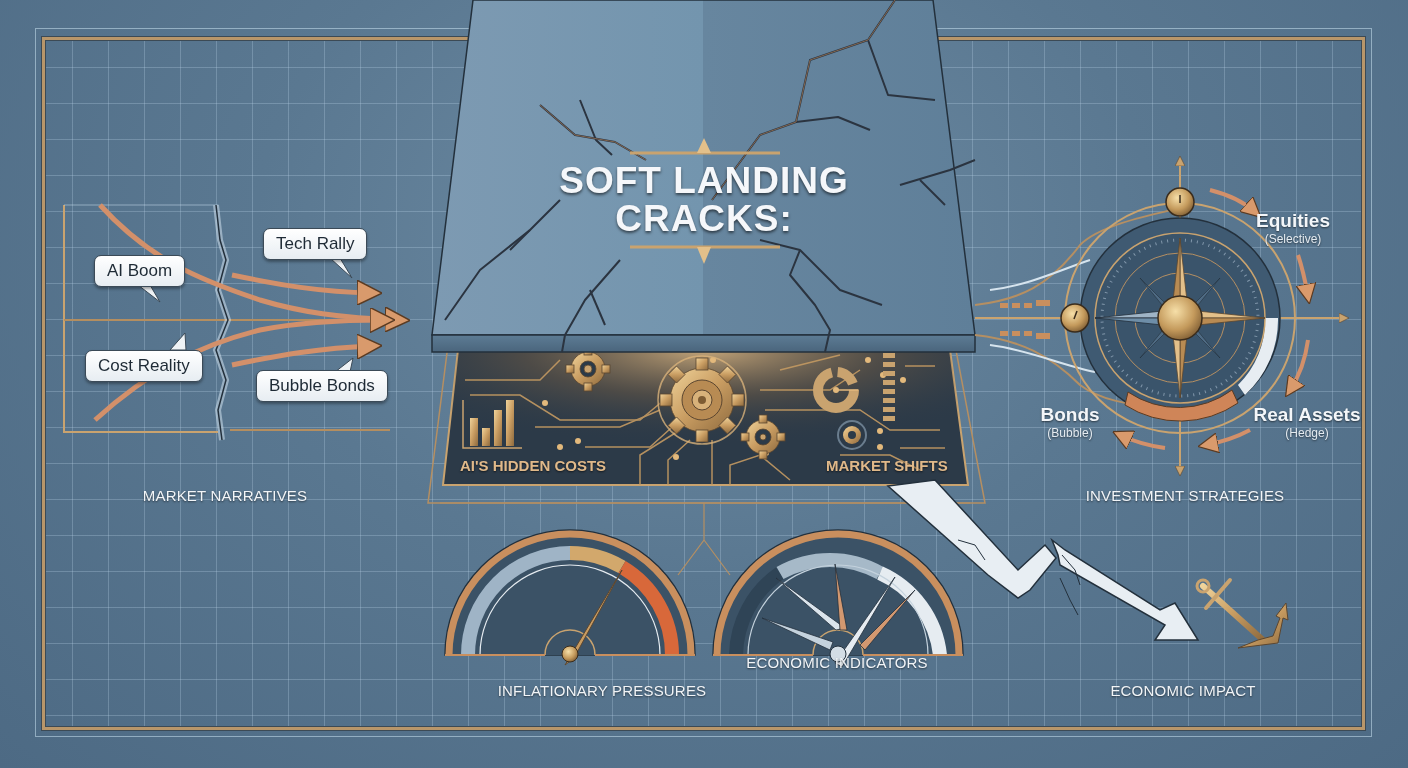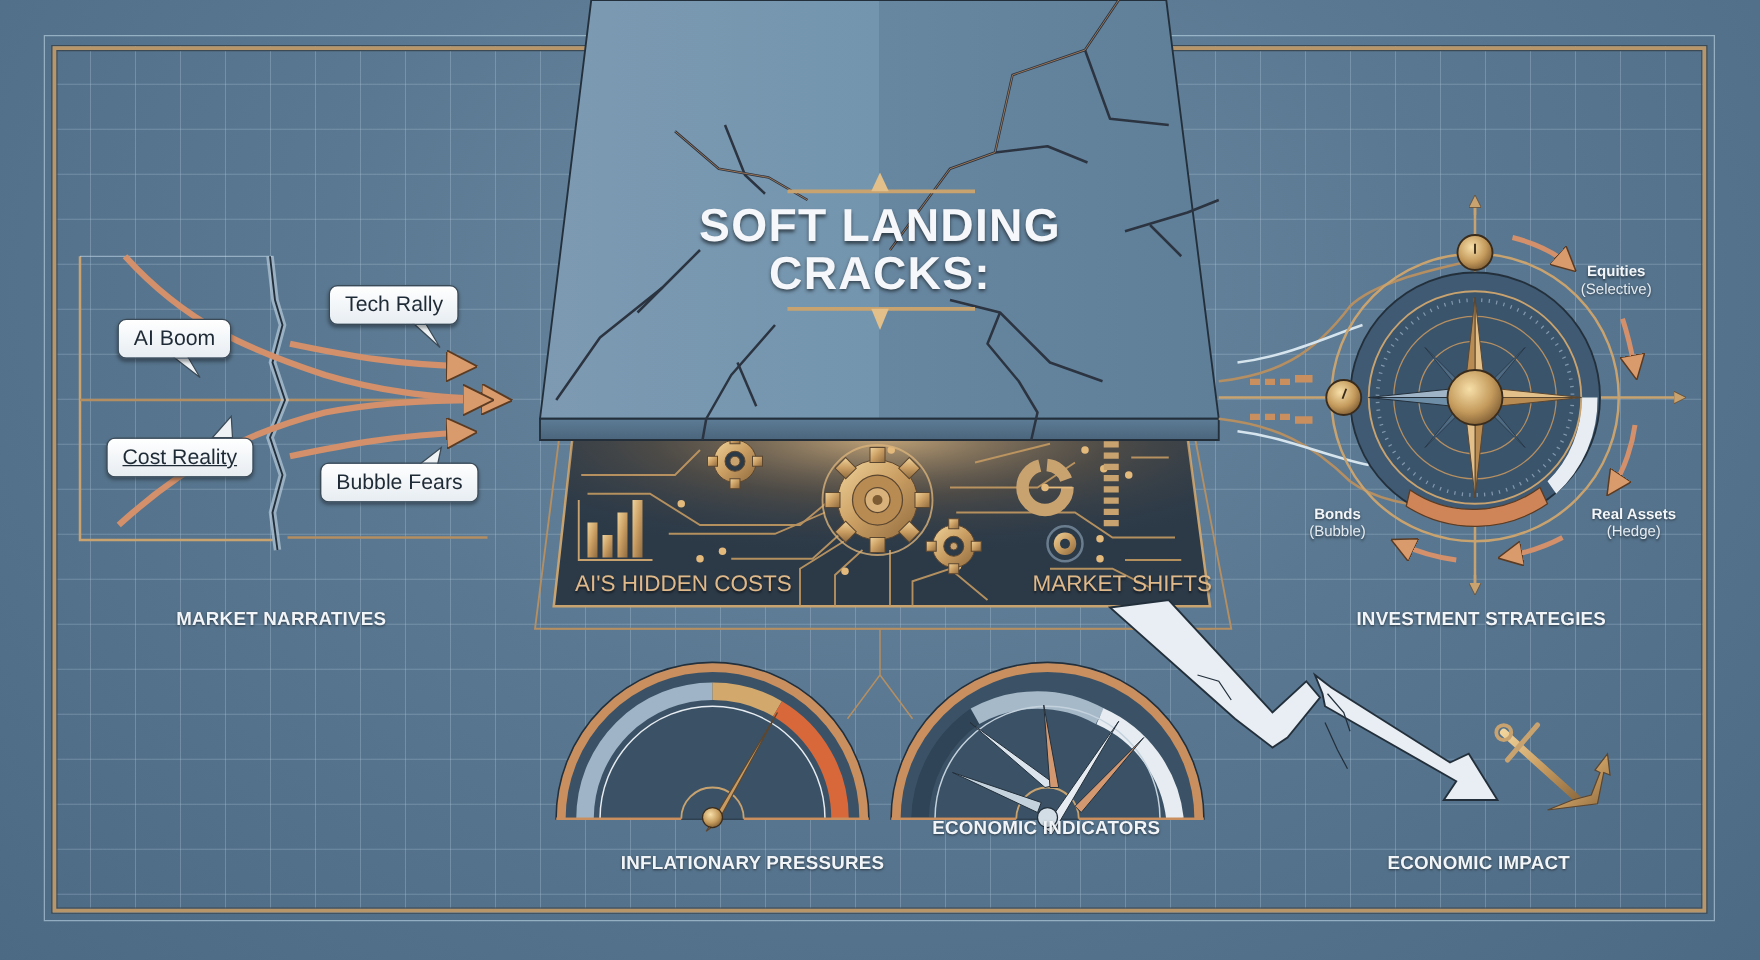--- a/index.html
+++ b/index.html
@@ -7,26 +7,26 @@
   #stage{position:relative;width:1408px;height:768px;overflow:hidden;
     background:radial-gradient(ellipse at 50% 30%, #6c8aa2 0%, #5a7891 45%, #4d6a84 100%);}
   .grid{position:absolute;left:42px;top:37px;width:1321px;height:691px;
     background-image:
       linear-gradient(rgba(190,215,235,0.28) 1px, transparent 1px),
       linear-gradient(90deg, rgba(190,215,235,0.28) 1px, transparent 1px);
     background-size:36px 36px;background-position:-6px -6px;}
   .frame-light{position:absolute;left:35px;top:28px;width:1337px;height:709px;border:1px solid rgba(200,225,240,0.55);box-sizing:border-box;}
   .frame-gold{position:absolute;left:42px;top:37px;width:1323px;height:693px;border:3px solid #b8966a;box-sizing:border-box;box-shadow:0 0 0 1px #3c4a55, inset 0 0 0 1px #3c4a55;}
   svg{position:absolute;left:0;top:0;}
-  .lbl{position:absolute;color:#f2f5f8;font-weight:bold;font-size:15px;letter-spacing:0.2px;text-shadow:0 1px 2px rgba(0,0,0,0.55);white-space:nowrap;transform:translateX(-50%);}
+  .lbl{position:absolute;color:#f2f5f8;font-weight:normal;font-size:15px;letter-spacing:0.2px;text-shadow:0 1px 2px rgba(0,0,0,0.55);white-space:nowrap;transform:translateX(-50%);}
   .bubble{position:absolute;background:linear-gradient(#ffffff,#e7edf2);border:1px solid #3b4a57;border-radius:7px;color:#1e2a35;font-size:17px;padding:5px 12px;white-space:nowrap;box-shadow:0 2px 3px rgba(0,0,0,0.35);text-align:center;}
   .title{position:absolute;left:704px;transform:translateX(-50%);color:#f5f7fa;font-weight:bold;font-size:37px;letter-spacing:1px;text-shadow:0 2px 3px rgba(0,0,0,0.55);white-space:nowrap;}
-  .panel-lbl{position:absolute;color:#e0b98a;font-weight:normal;font-size:18px;white-space:nowrap;text-shadow:0 1px 2px rgba(0,0,0,0.6);}
+  .panel-lbl{position:absolute;color:#e0b98a;font-weight:bold;font-size:15px;white-space:nowrap;text-shadow:0 1px 2px rgba(0,0,0,0.6);}
   .comp-lbl{position:absolute;transform:translateX(-50%);text-align:center;color:#f3f6f9;white-space:nowrap;text-shadow:0 1px 2px rgba(0,0,0,0.55);}
-  .comp-lbl .main{font-weight:bold;font-size:12px;display:block;}
+  .comp-lbl .main{font-weight:bold;font-size:19px;display:block;}
   .comp-lbl .sub{font-size:12px;display:block;color:#e4ebf1;}
 </style>
 </head>
 <body>
 
 <div id="stage">
   <div class="grid"></div>
   <div class="frame-light"></div>
   <div class="frame-gold"></div>
 
@@ -329,22 +329,22 @@
       <path d="M-52,-40 L-28,-68" stroke="#c9a36f" stroke-width="4" stroke-linecap="round"></path>
       <path d="M-20,0 L20,-5 L25,-30 L30,-28 L28,-45 L18,-32 L22,-30 L15,-12 L0,-8 Z" fill="url(#goldG)" stroke="#5b4630" stroke-width="1"></path>
     </g>
   </svg>
 
   <div class="title" style="top:198px;">CRACKS:</div>
   <div class="title" style="top:160px;">SOFT LANDING</div>
 
   <div class="bubble" style="left:94px;top:255px;">AI Boom</div>
   <div class="bubble" style="left:263px;top:228px;">Tech Rally</div>
-  <div class="bubble" style="left:85px;top:350px;text-decoration:underline;">Cost Reality</div>
-  <div class="bubble" style="left:256px;top:370px;">Bubble Fears</div>
+  <div class="bubble" style="left:85px;top:350px;">Cost Reality</div>
+  <div class="bubble" style="left:256px;top:370px;">Bubble Bonds</div>
 
   <div class="lbl" style="left:225px;top:487px;">MARKET NARRATIVES</div>
 
   <div class="panel-lbl" style="left:460px;top:457px;">AI'S HIDDEN COSTS</div>
   <div class="panel-lbl" style="left:826px;top:457px;">MARKET SHIFTS</div>
 
   <div class="comp-lbl" style="left:1293px;top:210px;">
     <span class="main">Equities</span>
     <span class="sub">(Selective)</span>
   </div>

